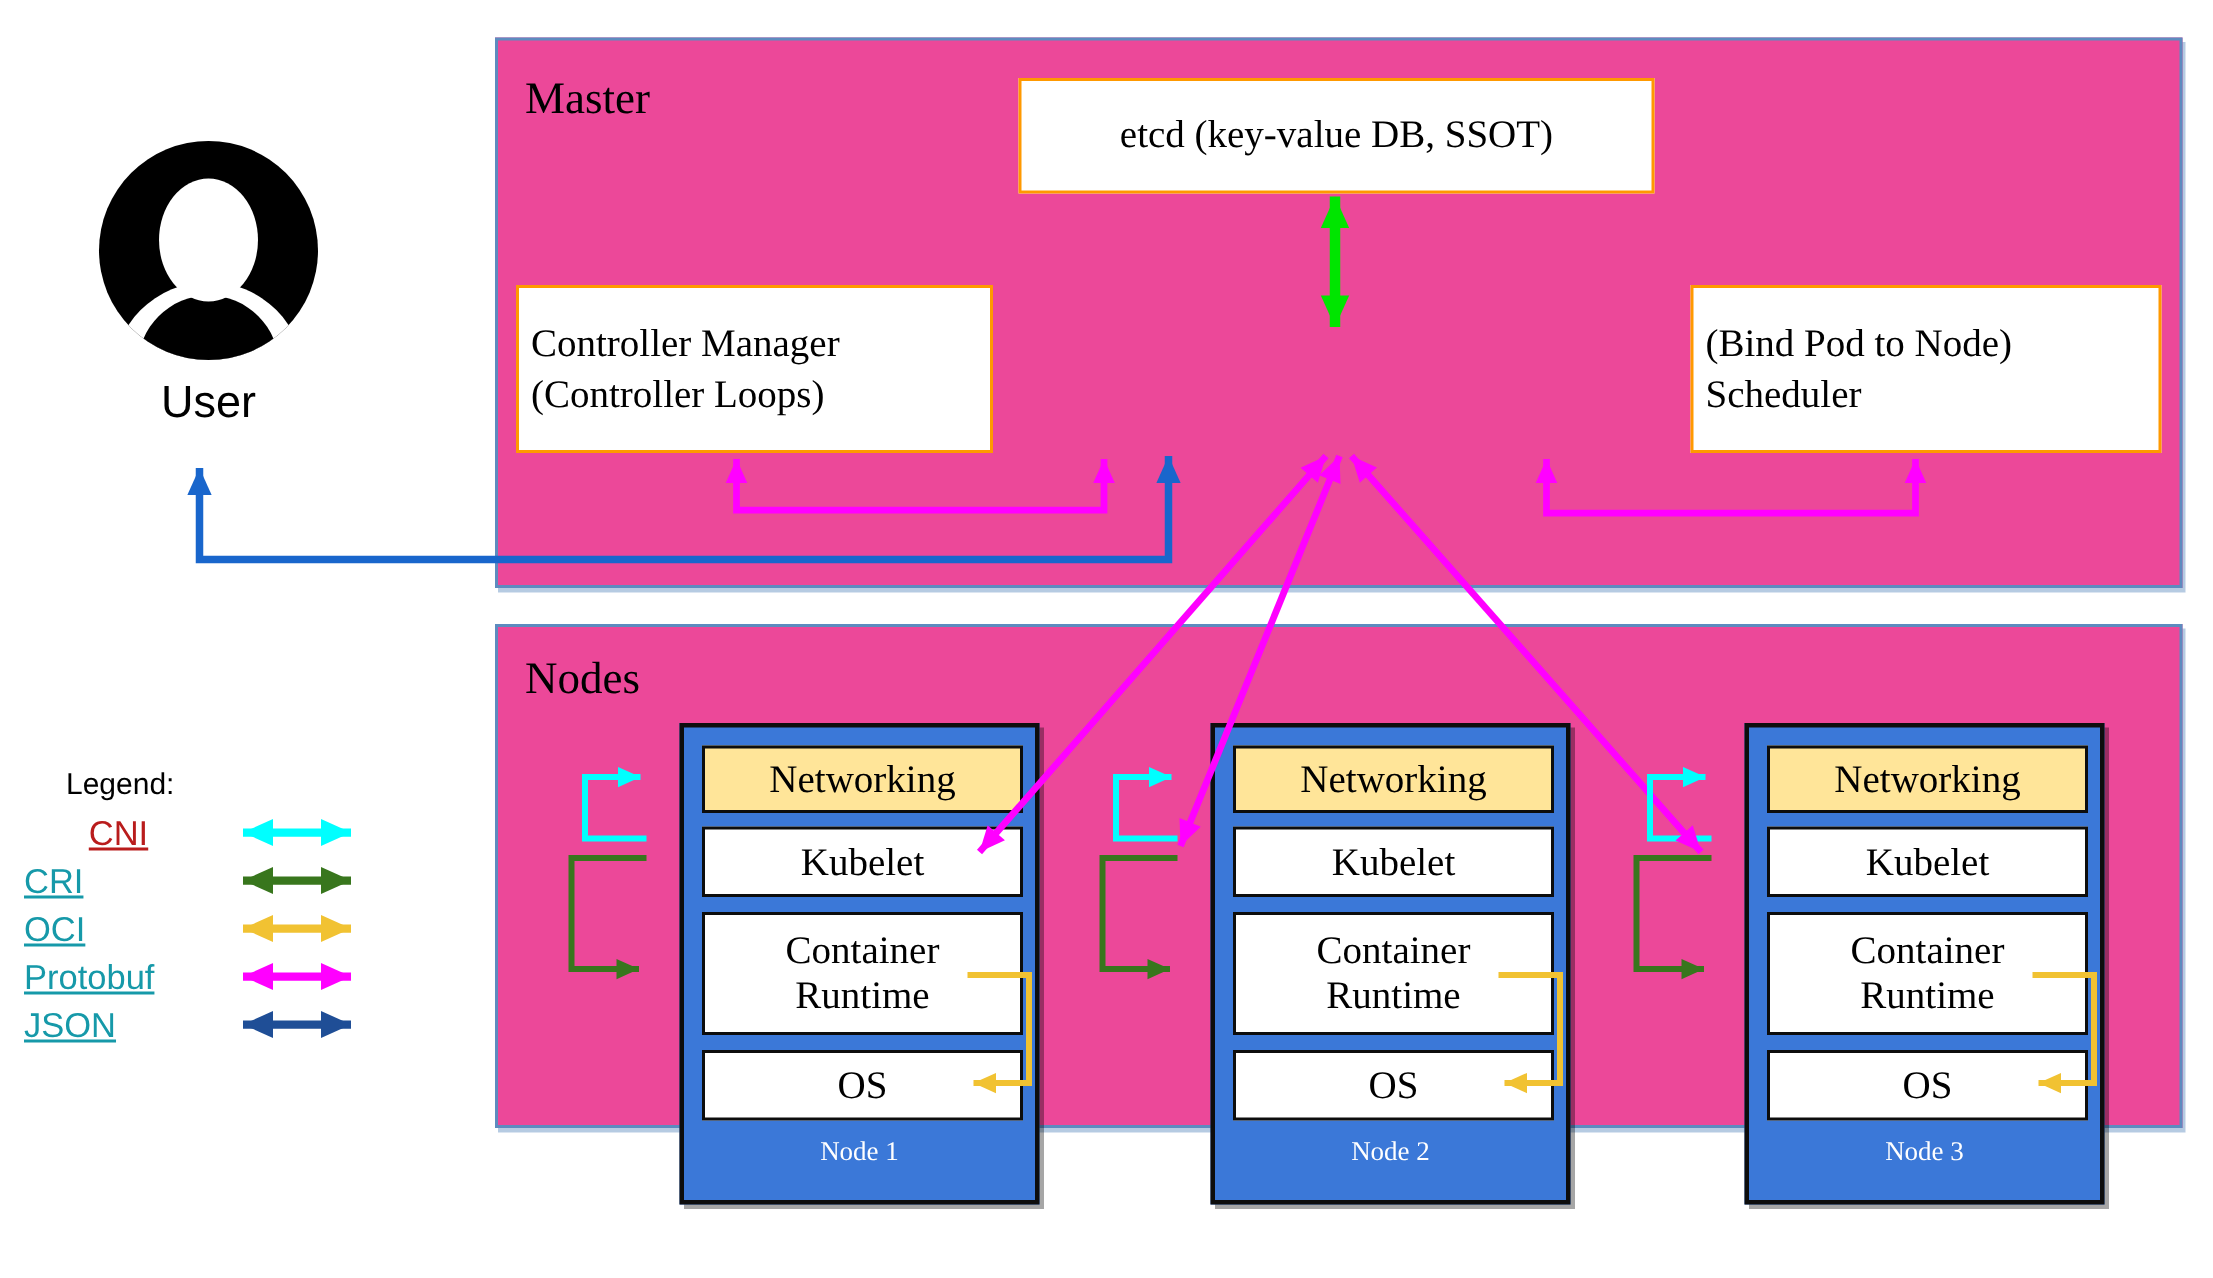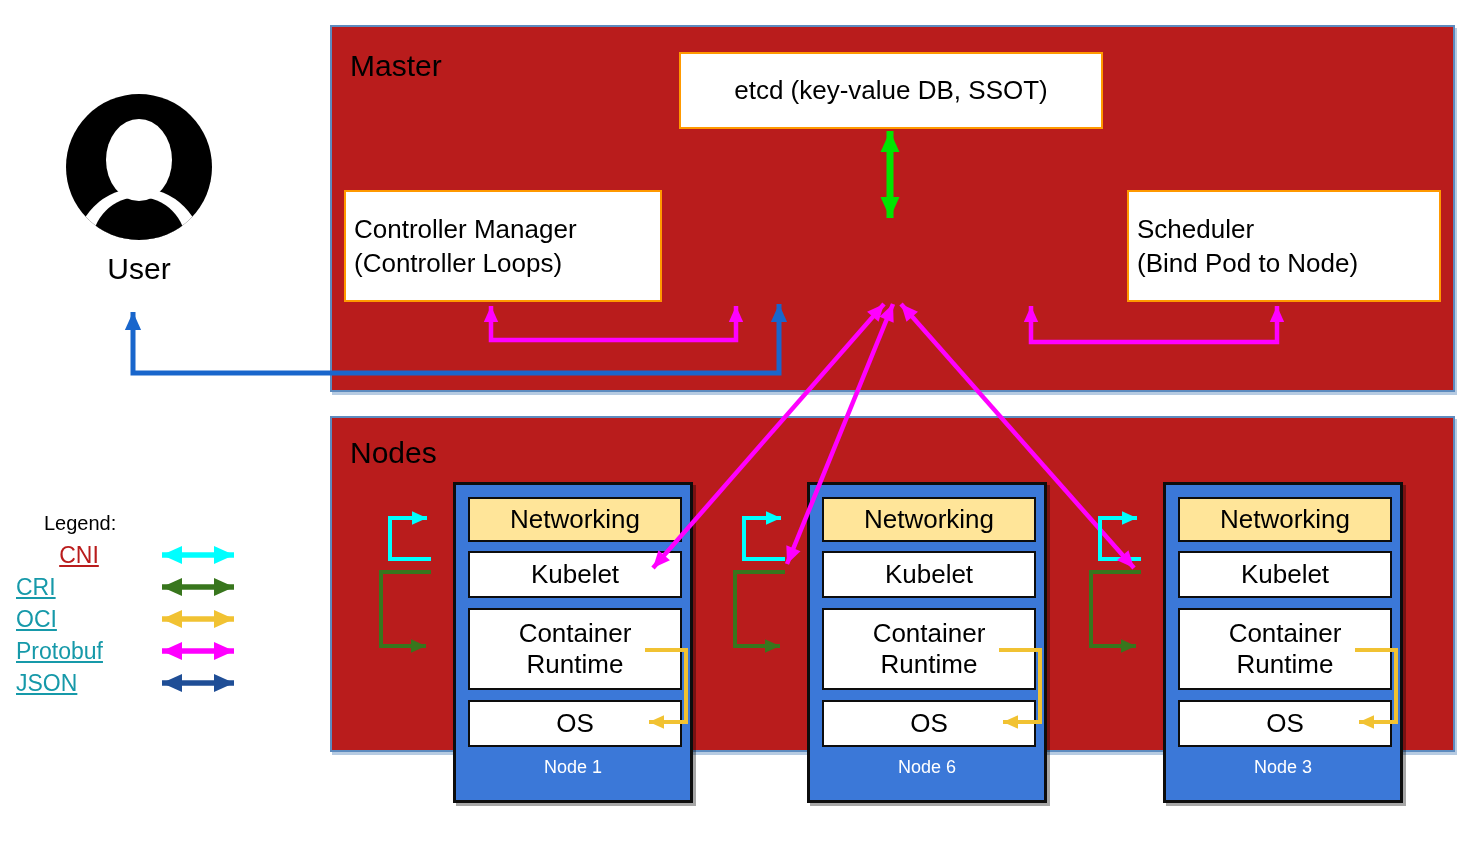--- a/index.html
+++ b/index.html
@@ -1,21 +1,21 @@
 <!DOCTYPE html>
 <html><head>
 <meta charset="utf-8">
 <style>
   html,body{margin:0;padding:0;background:#fff;}
   body{font-family:"Liberation Sans","DejaVu Sans",sans-serif;color:#111;}
   #stage{position:relative;width:1475px;height:852px;background:#fff;overflow:hidden;}
   *{box-sizing:border-box;}
 
-  .outer-box{position:absolute;border:2px solid #d946ef;background:#b91c1c;
-             box-shadow:2px 3px 0 rgba(93,139,191,.45);}
+  .outer-box{position:absolute;border:2px solid #d946ef;background:#ec4899;
+             box-shadow:2px 3px 0 rgba(93,139,191,.45);font-family:Liberation Serif, serif;}
   .section-title{position:absolute;font-size:30px;color:#000;}
 
   .obox{position:absolute;border:2px solid #ff9900;background:#fff;
         display:flex;align-items:center;justify-content:center;
         font-size:26px;line-height:1.32;color:#000;}
   .obox.left{justify-content:flex-start;padding-left:8px;}
 
   .node{position:absolute;width:240px;height:321px;border:3px solid #0d0d0d;
         box-shadow:3px 3px 0 rgba(0,0,0,.35);margin-left:36px;}
   .layer{position:absolute;left:12px;width:214px;border:2.5px solid #0d0d0d;background:#fff;
@@ -65,22 +65,22 @@
     <div class="obox left" style="left: 12px; top: 163px; width: 318px; height: 112px; border-color: rgb(255, 153, 0);">
       <span>
         <span style="display:block">Controller Manager</span>
         <span style="display:block">(Controller Loops)</span>
       </span>
     </div>
 
 
     <div class="obox left" style="left: 795px; top: 163px; width: 314px; height: 112px; border-color: rgb(255, 153, 0);">
       <span>
+        <span style="display:block">(Bind Pod to Node)</span>
         <span style="display:block">Scheduler</span>
-        <span style="display:block">(Bind Pod to Node)</span>
       </span>
     </div>
   </div>
 
   <div class="outer-box" style="left: 330px; top: 416px; width: 1125px; height: 336px; border-color: rgb(93, 139, 191);">
     <div class="section-title" style="left:18px;top:18px;">Nodes</div>
 
     <div class="node" style="left: 85px; top: 64px; background-color: rgb(59, 120, 216);">
       <div class="layer" style="top: 12px; height: 45px; background-color: rgb(255, 229, 153);">
         <span>Networking</span>
@@ -103,21 +103,21 @@
         </div>
       <div class="layer" style="top:66px;height:47px;">
         <span>Kubelet</span>
         </div>
       <div class="layer wrap" style="top:123px;height:82px;">
         <span>Container Runtime</span>
         </div>
       <div class="layer" style="top:215px;height:47px;">
         <span>OS</span>
         </div>
-      <div class="node-label">Node 6</div>
+      <div class="node-label">Node 2</div>
     </div>
 
     <div class="node" style="left: 795px; top: 64px; background-color: rgb(59, 120, 216);">
       <div class="layer" style="top: 12px; height: 45px; background-color: rgb(255, 229, 153);">
         <span>Networking</span>
         </div>
       <div class="layer" style="top:66px;height:47px;">
         <span>Kubelet</span>
         </div>
       <div class="layer wrap" style="top:123px;height:82px;">

